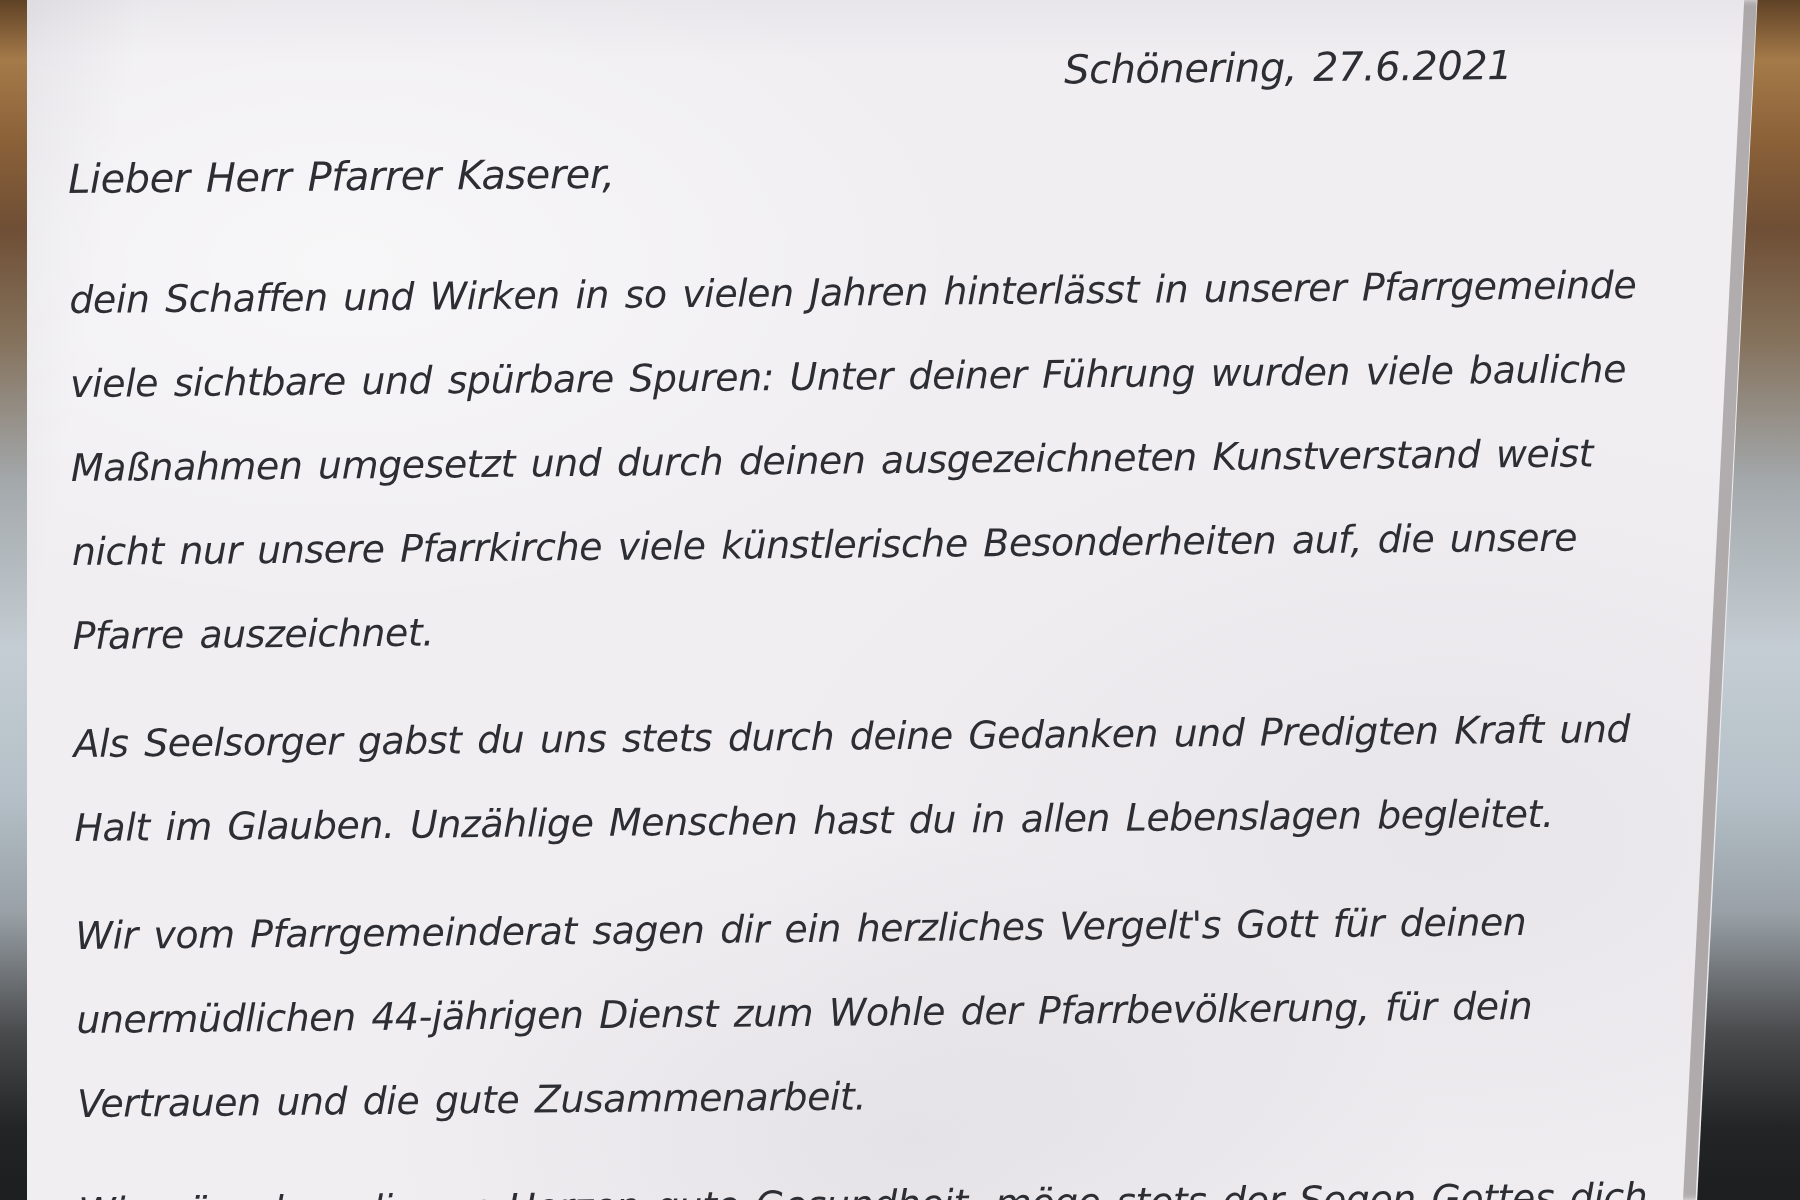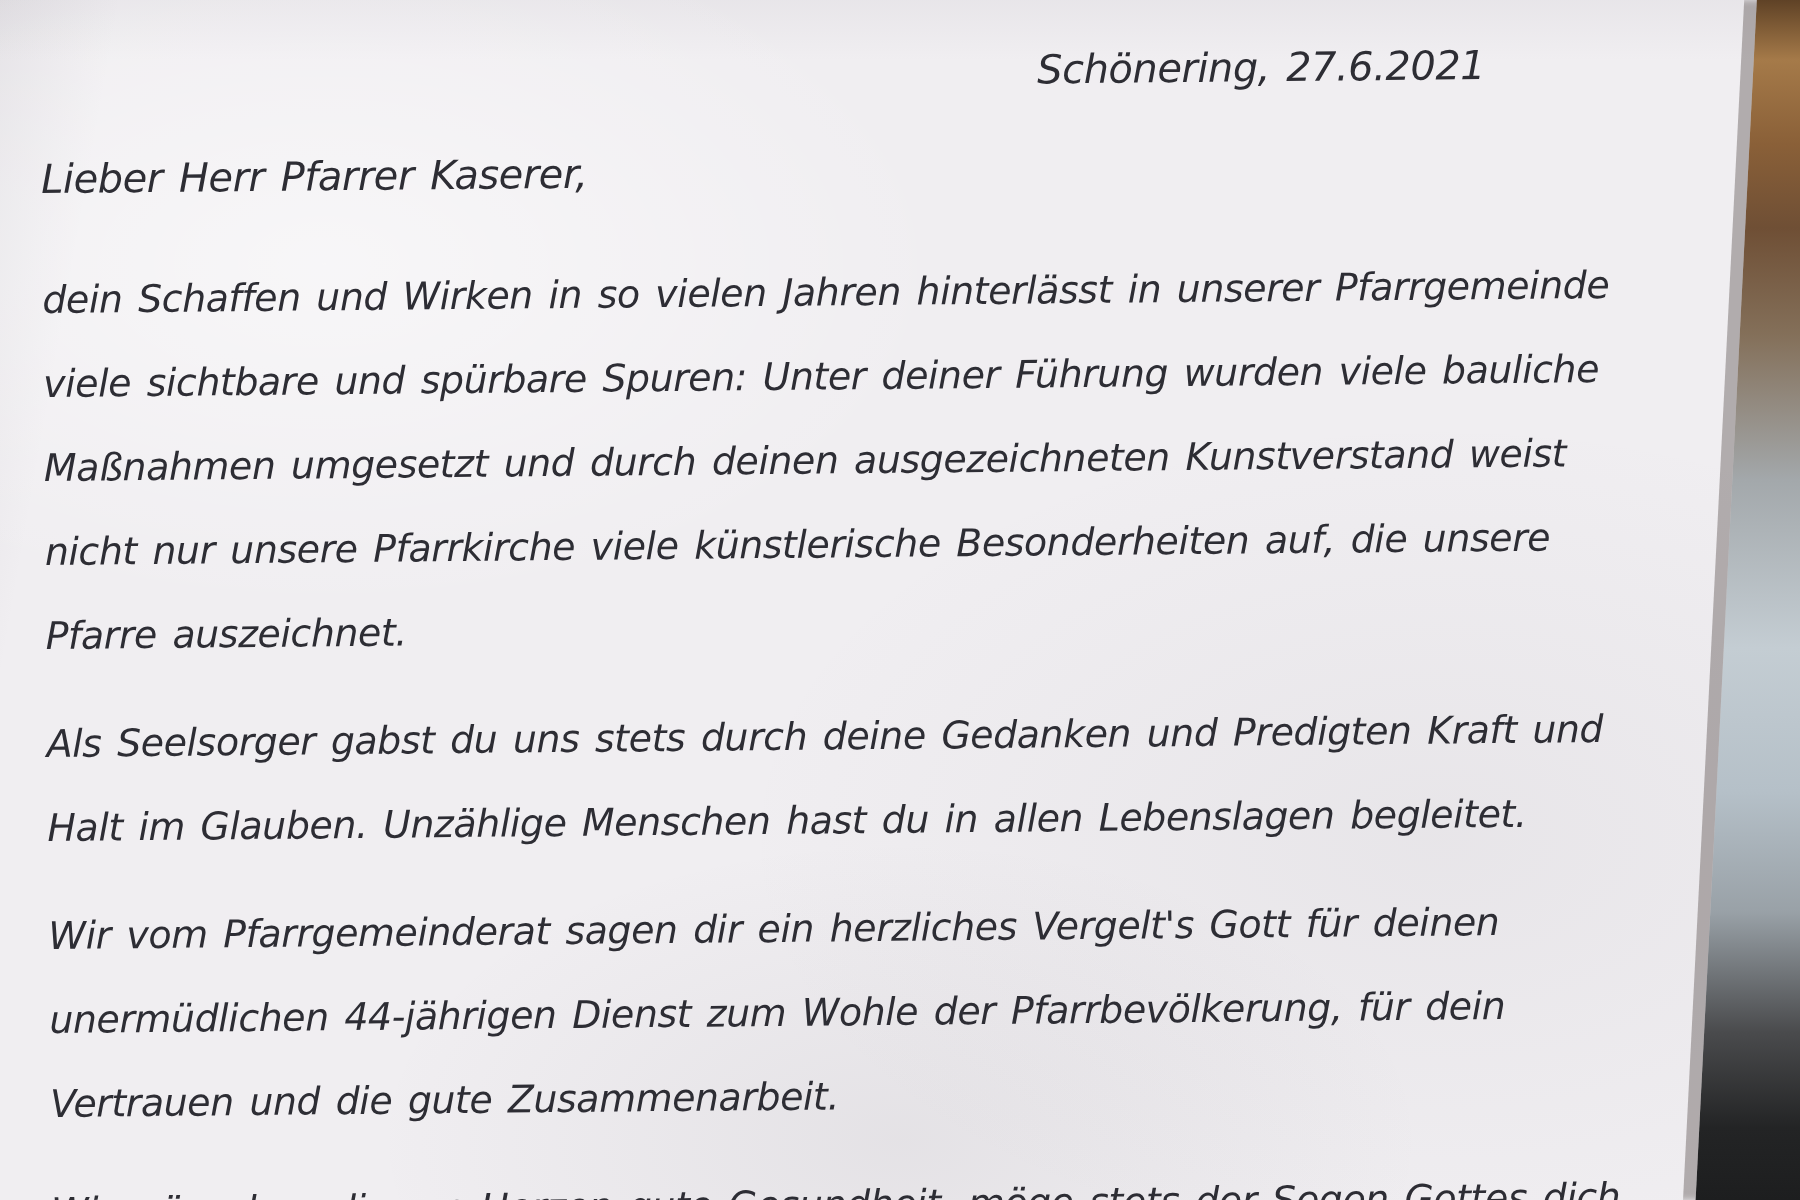--- a/index.html
+++ b/index.html
@@ -40,20 +40,21 @@
     position: absolute;
     inset: 0;
     clip-path: polygon(0 0, 97.6% 0, 94.2% 100%, 0 100%);
     background-color: #f0eef1;
     background-image:
       radial-gradient(ellipse 900px 500px at 18% 22%, rgba(255,255,255,0.5), rgba(255,255,255,0) 70%),
       radial-gradient(ellipse 1000px 600px at 80% 70%, rgba(120,115,125,0.07), rgba(0,0,0,0) 70%),
       radial-gradient(ellipse 700px 400px at 50% 95%, rgba(90,85,95,0.08), rgba(0,0,0,0) 75%),
       linear-gradient(100deg, rgba(120,115,125,0.10) 0%, rgba(255,255,255,0) 6%),
       linear-gradient(180deg, rgba(160,155,165,0.10) 0%, rgba(255,255,255,0) 5%);
+    margin-left: 27px;
   }
   .paper-edge-shadow {
     position: absolute;
     inset: 0;
     clip-path: polygon(97.6% 0, 96.9% 0, 93.5% 100%, 94.2% 100%);
     background: rgba(60,50,45,0.35);
     filter: blur(3px);
   }
   .content {
     position: absolute;

